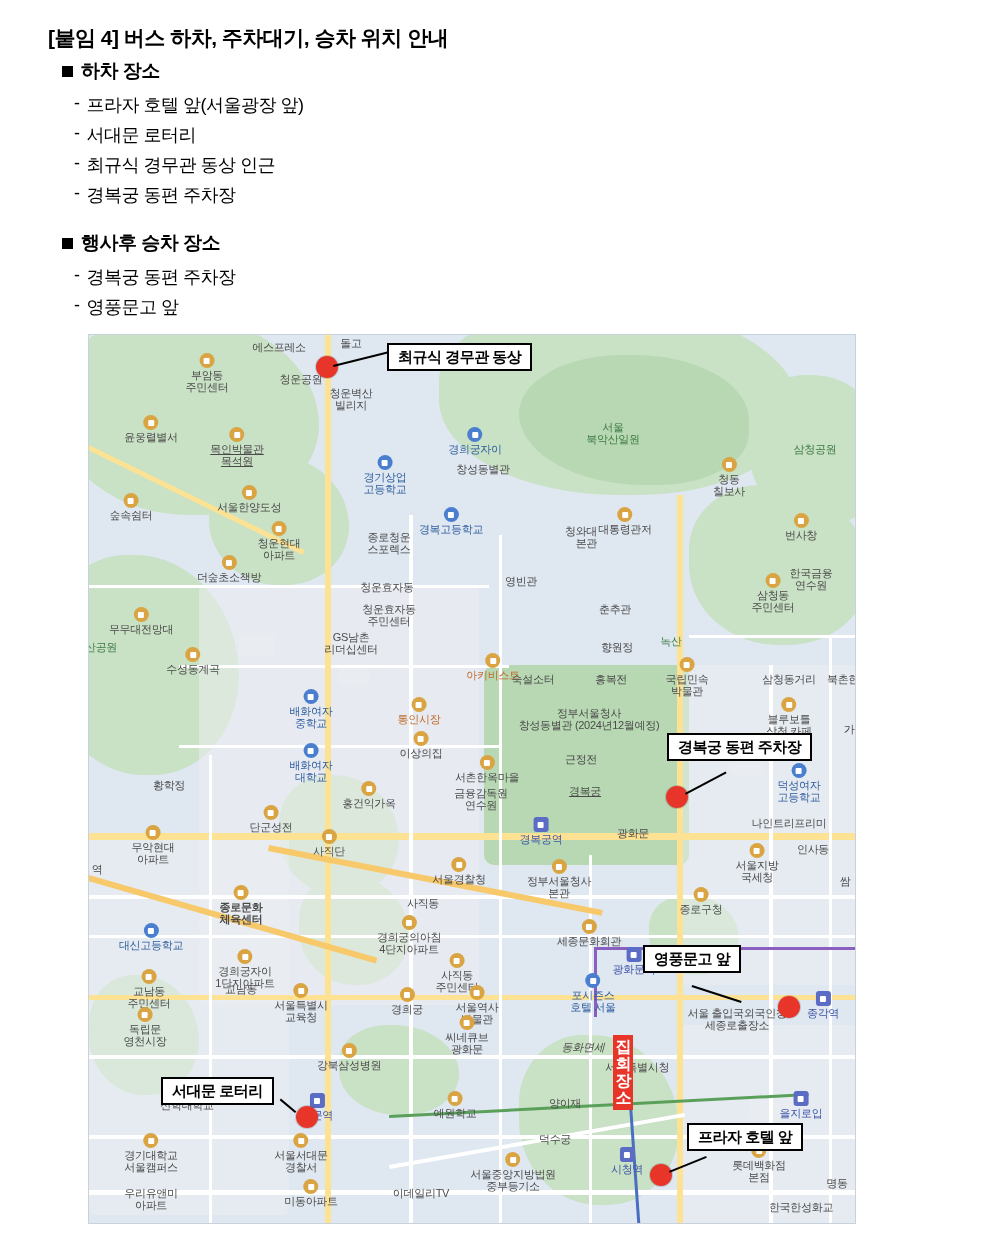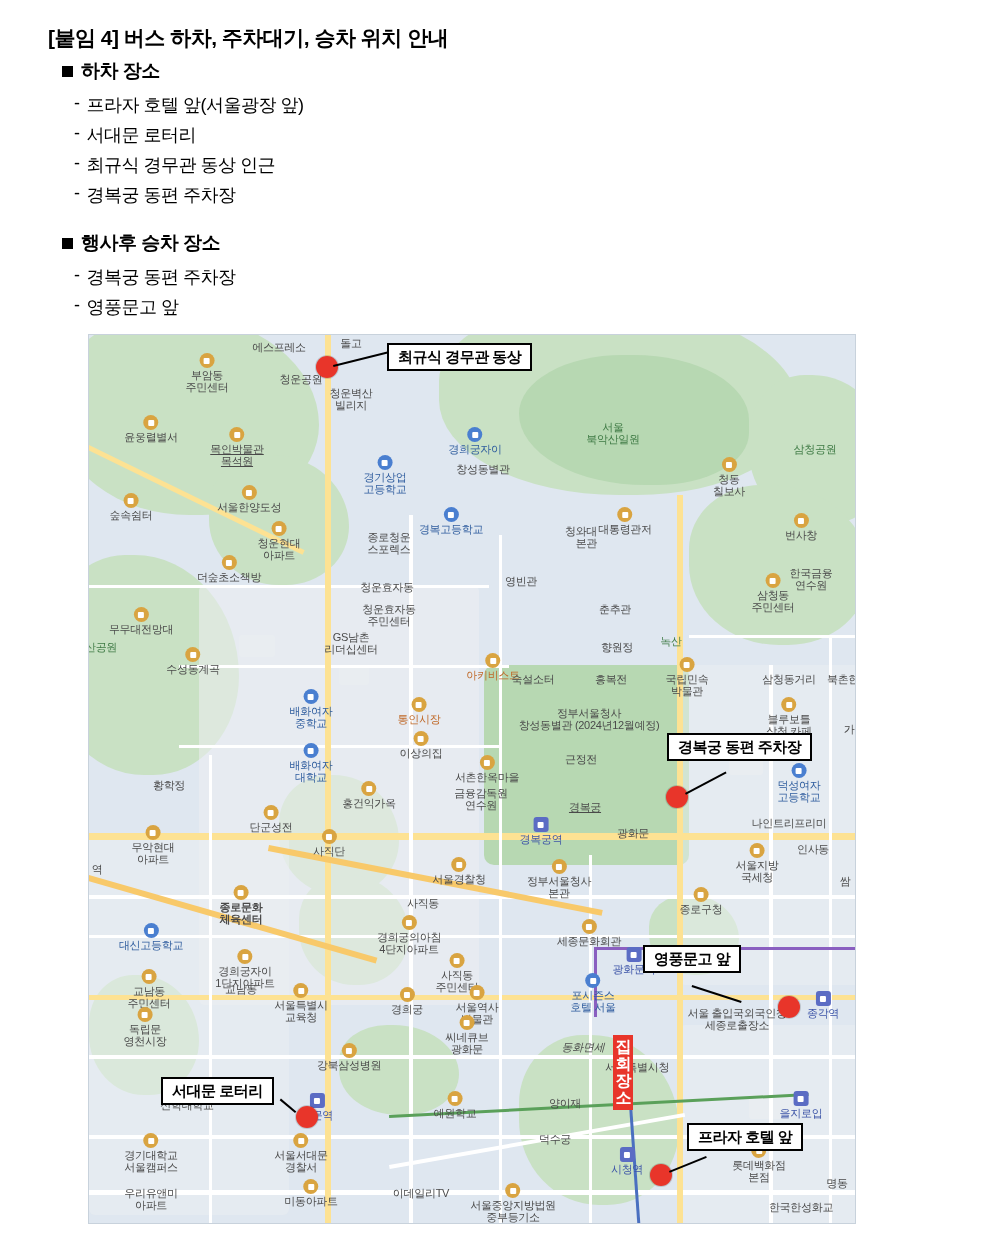--- a/index.html
+++ b/index.html
@@ -361,21 +361,21 @@
     <div class="poi no-pin" style="left:500px; top:372px;">정부서울청사
 창성동별관 (2024년12월예정)</div>
     <div class="poi" style="left:700px; top:362px;"><span class="pin"></span><span>블루보틀
 삼청 카페</span></div>
     <div class="poi no-pin" style="left:760px; top:388px;">가</div>
     <div class="poi" style="left:332px; top:396px;"><span class="pin"></span><span>이상의집</span></div>
     <div class="poi no-pin" style="left:492px; top:418px;">근정전</div>
     <div class="poi blue" style="left:222px; top:408px;"><span class="pin"></span><span>배화여자
 대학교</span></div>
     <div class="poi" style="left:398px; top:420px;"><span class="pin"></span><span>서촌한옥마을</span></div>
-    <div class="poi no-pin" style="left:496px; top:466px;text-decoration:underline;">경복궁</div>
+    <div class="poi no-pin" style="left:496px; top:450px;text-decoration:underline;">경복궁</div>
     <div class="poi blue" style="left:710px; top:428px;"><span class="pin"></span><span>덕성여자
 고등학교</span></div>
     <div class="poi no-pin" style="left:80px; top:444px;">황학정</div>
     <div class="poi" style="left:280px; top:446px;"><span class="pin"></span><span>홍건익가옥</span></div>
     <div class="poi no-pin" style="left:392px; top:452px;">금융감독원
 연수원</div>
     <div class="poi" style="left:182px; top:470px;"><span class="pin"></span><span>단군성전</span></div>
     <div class="poi station" style="left:452px; top:482px; color:#3d55a8;"><span class="pin"></span><span>경복궁역</span></div>
     <div class="poi no-pin" style="left:544px; top:492px;">광화문</div>
     <div class="poi no-pin" style="left:700px; top:482px;">나인트리프리미</div>
@@ -433,21 +433,21 @@
     <div class="poi" style="left:212px; top:798px;"><span class="pin"></span><span>서울서대문
 경찰서</span></div>
     <div class="poi no-pin" style="left:466px; top:798px;">덕수궁</div>
     <div class="poi station" style="left:538px; top:812px; color:#3d55a8;"><span class="pin"></span><span>시청역</span></div>
     <div class="poi" style="left:670px; top:808px;"><span class="pin"></span><span>롯데백화점
 본점</span></div>
     <div class="poi no-pin" style="left:62px; top:852px;">우리유앤미
 아파트</div>
     <div class="poi" style="left:222px; top:844px;"><span class="pin"></span><span>미동아파트</span></div>
     <div class="poi no-pin" style="left:332px; top:852px;">이데일리TV</div>
-    <div class="poi" style="left:424px; top:848px;"><span class="pin"></span><span>서울중앙지방법원
+    <div class="poi" style="left:424px; top:817px;"><span class="pin"></span><span>서울중앙지방법원
 중부등기소</span></div>
     <div class="poi no-pin" style="left:748px; top:842px;">명동</div>
     <div class="poi no-pin" style="left:712px; top:866px;">한국한성화교</div>
 
     <div class="mapbits" style="left:392px; top:22px;">(도 1.2km)</div>
 
     <div class="marker" style="left:238px; top:32px;"></div>
     <div class="marker" style="left:588px; top:462px;"></div>
     <div class="marker" style="left:700px; top:672px;"></div>
     <div class="marker" style="left:218px; top:782px;"></div>

